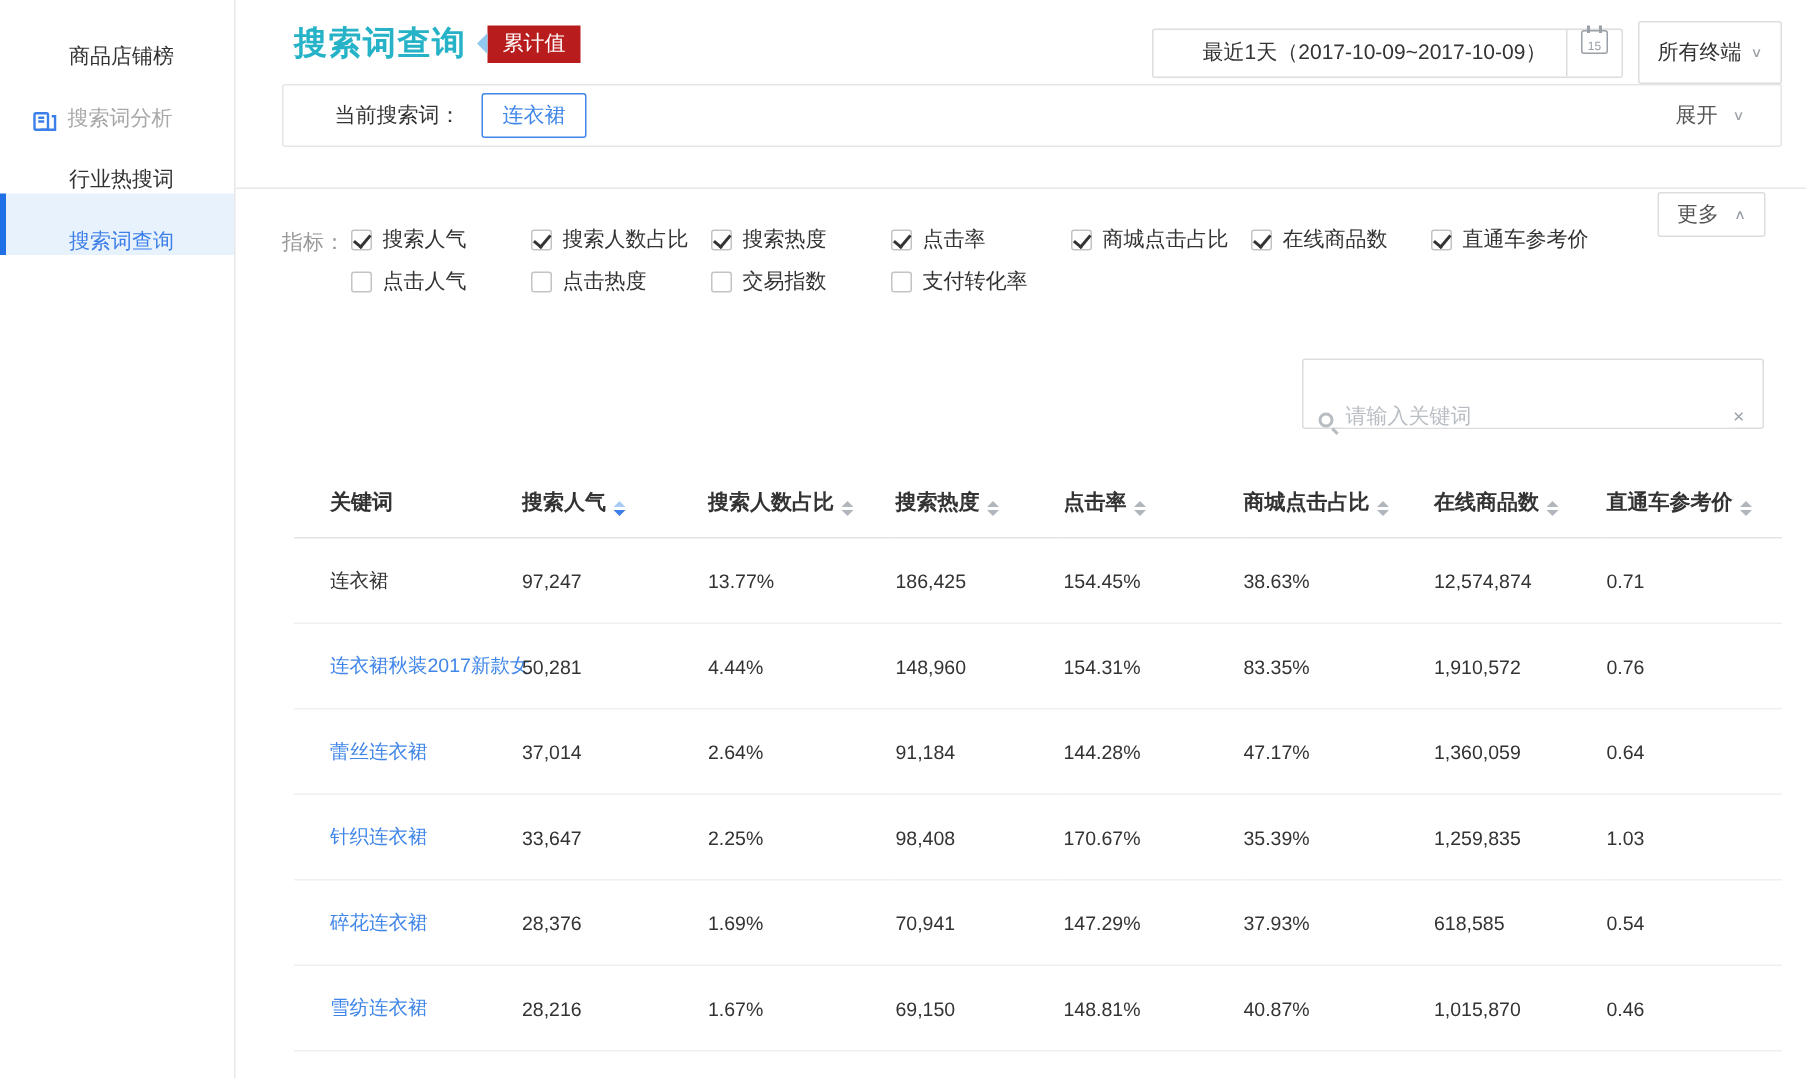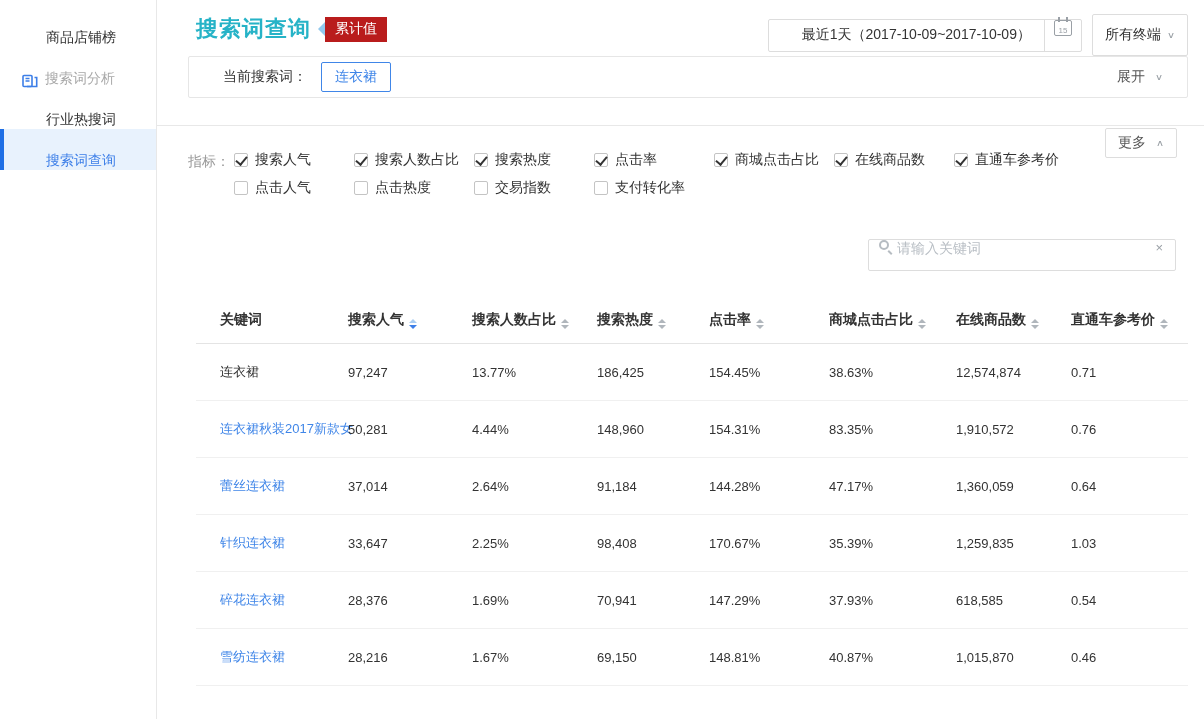--- a/index.html
+++ b/index.html
@@ -54,21 +54,21 @@
   .m-row { display:flex; margin-bottom:10px; }
   .metric { display:flex; align-items:center; width:120px; cursor:pointer; }
   .cb { width:14px; height:14px; border:1px solid #c4c4c4; border-radius:2px; background:#fff; position:relative; margin-right:7px; flex:0 0 14px; }
   .cb.checked:after { content:""; position:absolute; left:3px; top:0px; width:5px; height:9px;
     border:solid #333; border-width:0 2px 2px 0; transform:rotate(40deg); }
   .metric .metric-label { font-size:14px; color:#333; white-space:nowrap; }
   .more-btn { position:absolute; right:27px; top:2px; border:1px solid #ddd; border-radius:2px;
     padding:5px 12px; color:#555; cursor:pointer; background:#fff; }
 
   .search-row { display:flex; justify-content:flex-end; margin-top:32px; padding-right:12px; }
-  .search-box { width:308px; height:32px; border:1px solid #ddd; border-radius:2px; display:flex; align-items:flex-start; padding:0 10px; }
+  .search-box { width:308px; height:47px; border:1px solid #ddd; border-radius:2px; display:flex; align-items:flex-end; padding:0 10px; }
   .mag { position:relative; width:10px; height:10px; border:2px solid #b6bcc2; border-radius:50%; margin-right:8px; flex:0 0 10px; }
   .mag:after { content:""; position:absolute; width:2px; height:5px; background:#b6bcc2; left:8px; top:8px; transform:rotate(-45deg); }
   .search-input { border:none; outline:none; flex:1; font-size:14px; color:#333; font-family:inherit; }
   .search-input::placeholder { color:#b8bec4; }
   .clear-x { color:#9aa0a6; font-size:13px; cursor:pointer; padding:0 2px; }
 
   .table-wrap { margin-top:27px; margin-left:8px; margin-right:0; }
   table { width:992px; border-collapse:collapse; table-layout:fixed; }
   th { text-align:left; font-size:14px; font-weight:bold; color:#333; padding:13px 0 14px; border-bottom:1px solid #e4e4e4; white-space:nowrap; }
   th.sortable { cursor:pointer; }

